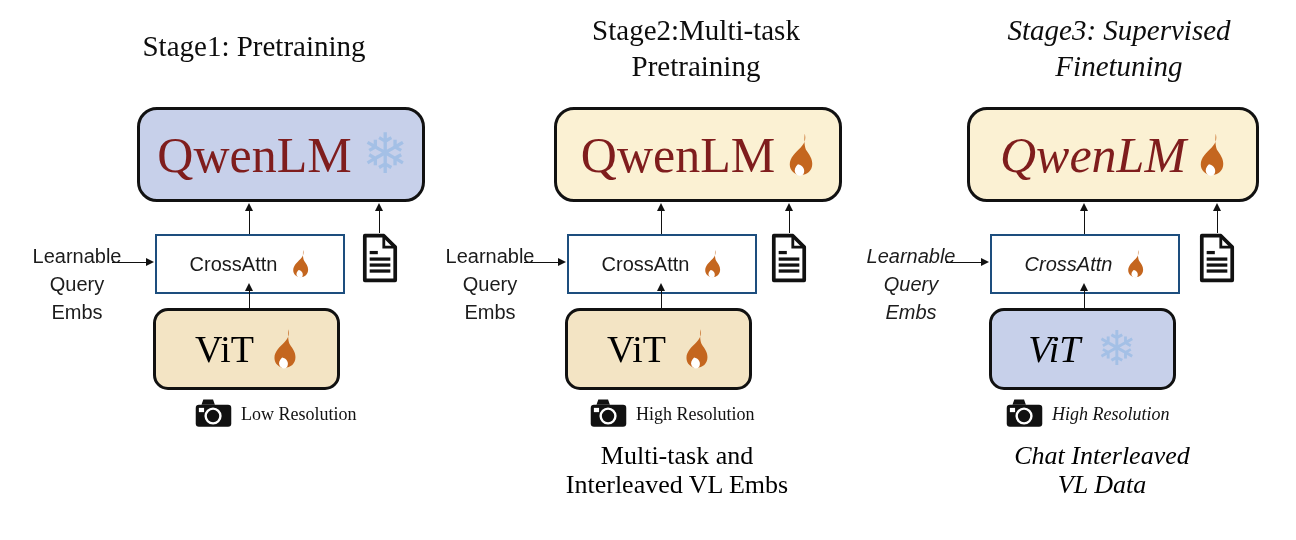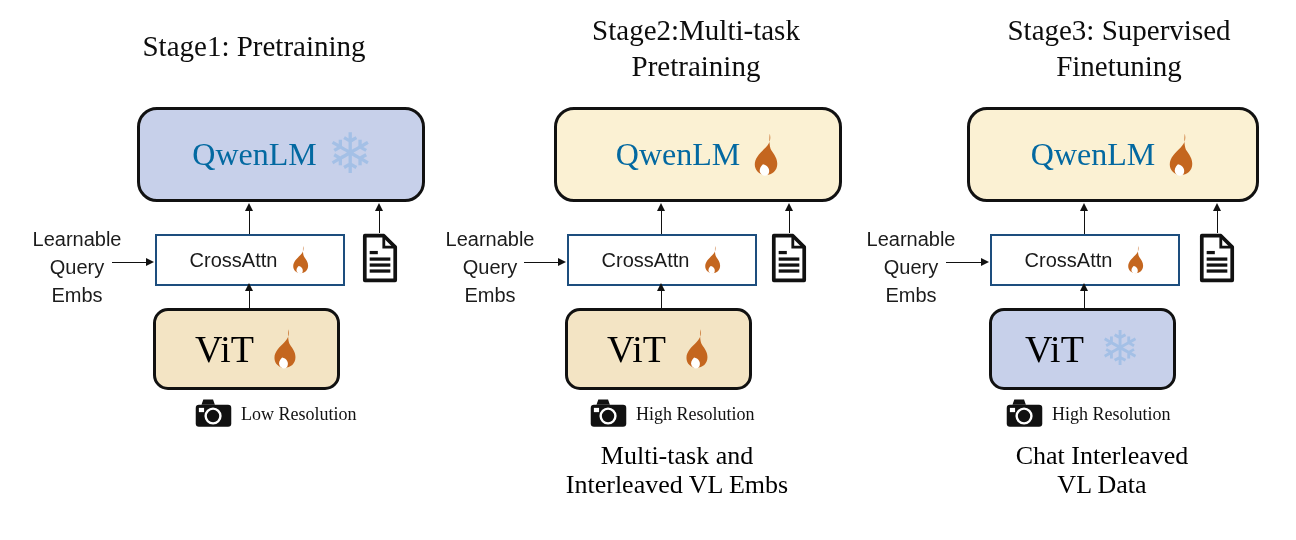--- a/index.html
+++ b/index.html
@@ -1,38 +1,38 @@
 <!DOCTYPE html>
 <html><head>
 <meta charset="utf-8">
 <style>
   html,body{margin:0;padding:0;background:#ffffff;}
   .canvas{position:relative;width:1296px;height:540px;background:#ffffff;overflow:hidden;
           font-family:"Liberation Serif",serif;color:#111;padding-left:26px;}
   .stage{position:absolute;top:0;width:432px;height:540px;}
-  #s1{left:0;} #s2{left:432px;} #s3{left:864px;}
+  #s1{left:0;} #s2{left:432px;} #s3{left:864px;font-style:italic;}
 
   
   .title{position:absolute;transform:translateX(-50%);text-align:center;
          font-size:29px;line-height:36px;color:#0d0d0d;white-space:nowrap;}
   #s1 .title{left:254px;top:28px;}
   #s2 .title{left:264px;top:12px;}
   #s3 .title{left:255px;top:12px;}
 
   
   .qwen{position:absolute;top:107px;height:95px;box-sizing:border-box;
         border:3.2px solid #111;border-radius:20px;
         display:flex;align-items:center;justify-content:center;gap:10px;}
   #s1 .qwen{left:137px;width:288px;background:#c7d0ea;}
   #s2 .qwen{left:122px;width:288px;background:#fbf1d3;}
   #s3 .qwen{left:103px;width:292px;background:#fbf1d3;}
-  .qwen .label{font-size:32px;color:#0369a1;}
-
-  
-  .attn{position:absolute;top:234px;width:190px;height:52px;box-sizing:border-box;
+  .qwen .label{font-size:50px;color:#7f1d1d;}
+
+  
+  .attn{position:absolute;top:234px;width:190px;height:60px;box-sizing:border-box;
         border:2.6px solid #1d4e7e;background:#fff;
         display:flex;align-items:center;justify-content:center;gap:13px;}
   #s1 .attn{left:155px;} #s2 .attn{left:135px;} #s3 .attn{left:126px;}
   .attn .label{font-family:"Liberation Sans",sans-serif;font-size:20px;color:#1a1a1a;}
 
   
   .vit{position:absolute;top:308px;width:187px;height:82px;box-sizing:border-box;
        border:3.2px solid #111;border-radius:15px;
        display:flex;align-items:center;justify-content:center;gap:16px;}
   #s1 .vit{left:153px;background:#f3e4c4;}
@@ -47,21 +47,21 @@
   .vit  .flame{width:28px;height:48px;}
   .snow{font-family:"DejaVu Sans",sans-serif;color:#a4c0e6;line-height:0.9;display:block;}
   .qwen .snow{font-size:56px;margin-right:-4px;}
   .vit  .snow{font-size:48px;}
   .doc{position:absolute;top:233px;width:40px;height:50px;}
   #s1 .doc{left:360px;} #s2 .doc{left:337px;} #s3 .doc{left:333px;}
   .camera{position:absolute;top:397px;width:37px;height:31px;}
   #s1 .camera{left:195px;} #s2 .camera{left:158px;} #s3 .camera{left:142px;}
 
   
-  .query{position:absolute;top:225px;width:140px;text-align:center;
+  .query{position:absolute;top:242px;width:140px;text-align:center;
          font-family:"Liberation Sans",sans-serif;font-size:20px;line-height:28px;color:#1c1c1c;}
   #s1 .query{left:7px;} #s2 .query{left:-12px;} #s3 .query{left:-23px;}
 
   
   .res{position:absolute;top:404px;font-size:18px;color:#111;white-space:nowrap;}
   #s1 .res{left:241px;} #s2 .res{left:204px;} #s3 .res{left:188px;}
 
   
   .caption{position:absolute;transform:translateX(-50%);text-align:center;
            font-size:26px;line-height:29px;color:#000;white-space:nowrap;}

